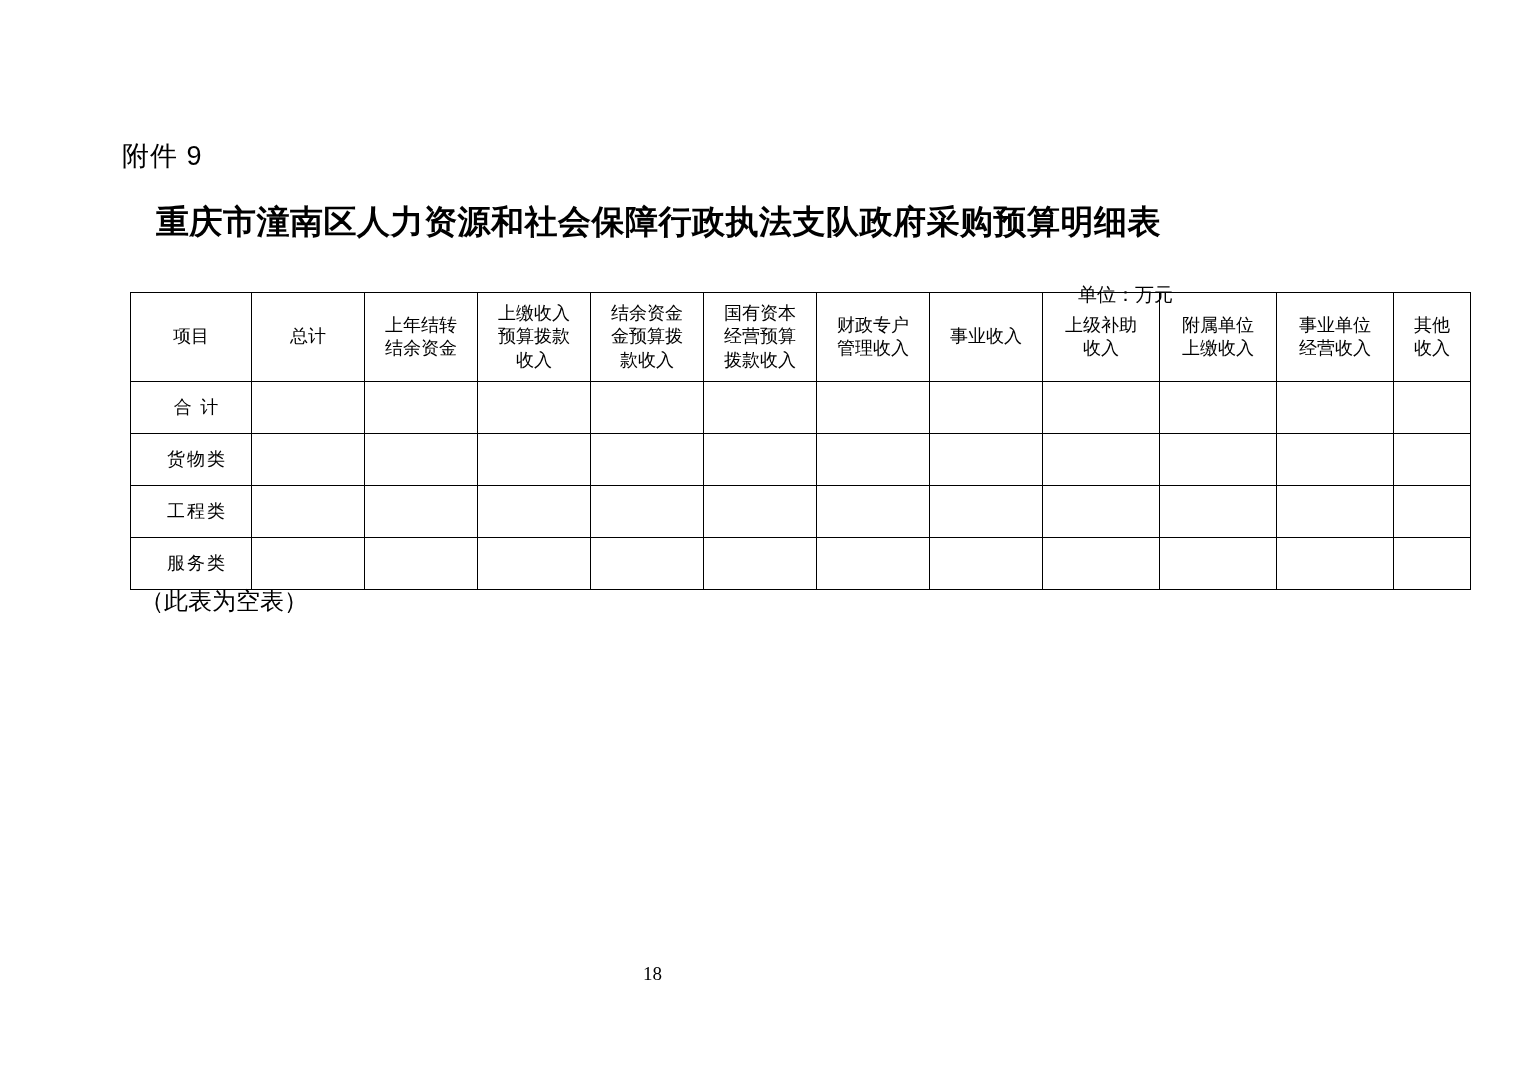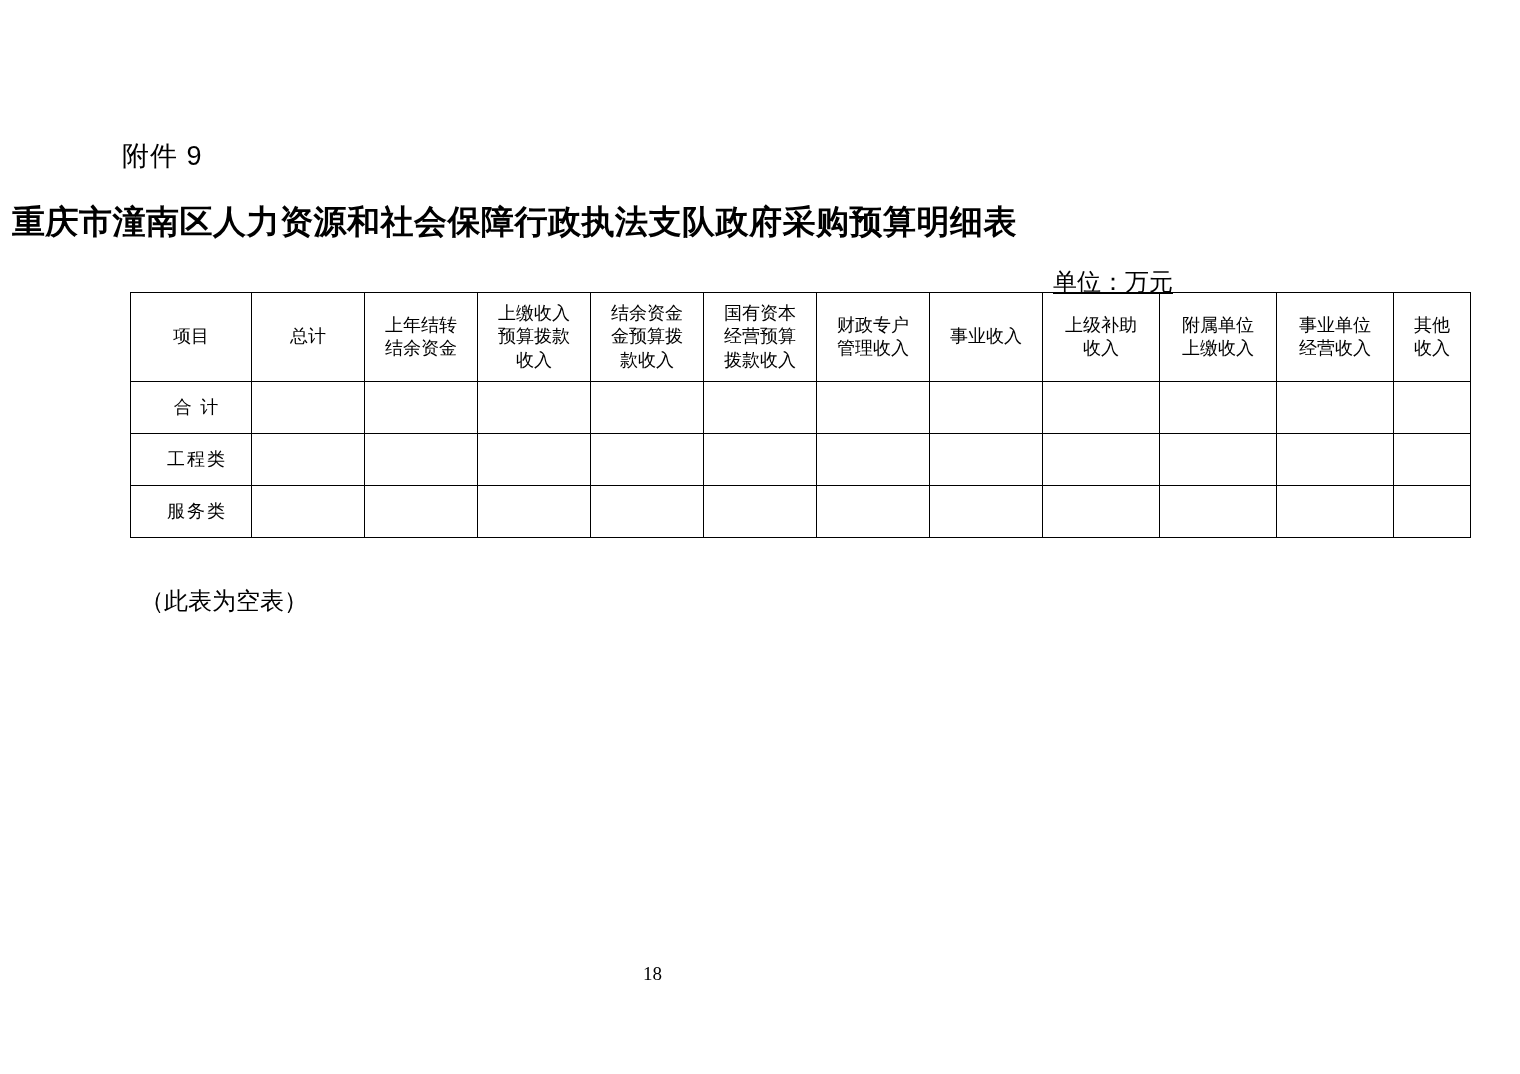--- a/index.html
+++ b/index.html
@@ -28,35 +28,34 @@
     font-size: 27px;
     font-family: "Liberation Sans", "DejaVu Sans", sans-serif;
     letter-spacing: 1px;
     white-space: nowrap;
   }
   .doc-title {
     position: absolute;
     left: 0;
     right: 0;
     top: 200px;
-    text-align: left;
+    text-align: center;
     font-size: 33px;
     font-weight: bold;
     font-family: "Liberation Sans", "DejaVu Sans", sans-serif;
     letter-spacing: 0.5px;
     white-space: nowrap;
     margin-left: 12px;
   }
   .unit-note {
     position: absolute;
     right: 132px;
-    top: 266px;
-    font-size: 24px;
-    white-space: nowrap;
-    text-decoration: underline;
+    top: 282px;
+    font-size: 19px;
+    white-space: nowrap;
   }
   table.budget {
     position: absolute;
     left: 130px;
     top: 292px;
     width: 1258px;
     border-collapse: collapse;
     table-layout: fixed;
   }
   table.budget th,
@@ -175,20 +174,34 @@
         <td></td>
         <td></td>
         <td></td>
         <td></td>
         <td></td>
         <td></td>
         <td></td>
         <td></td>
       </tr>
       <tr>
+        <td class="row-label">货物类</td>
+        <td></td>
+        <td></td>
+        <td></td>
+        <td></td>
+        <td></td>
+        <td></td>
+        <td></td>
+        <td></td>
+        <td></td>
+        <td></td>
+        <td></td>
+      </tr>
+      <tr>
         <td class="row-label">工程类</td>
         <td></td>
         <td></td>
         <td></td>
         <td></td>
         <td></td>
         <td></td>
         <td></td>
         <td></td>
         <td></td>

